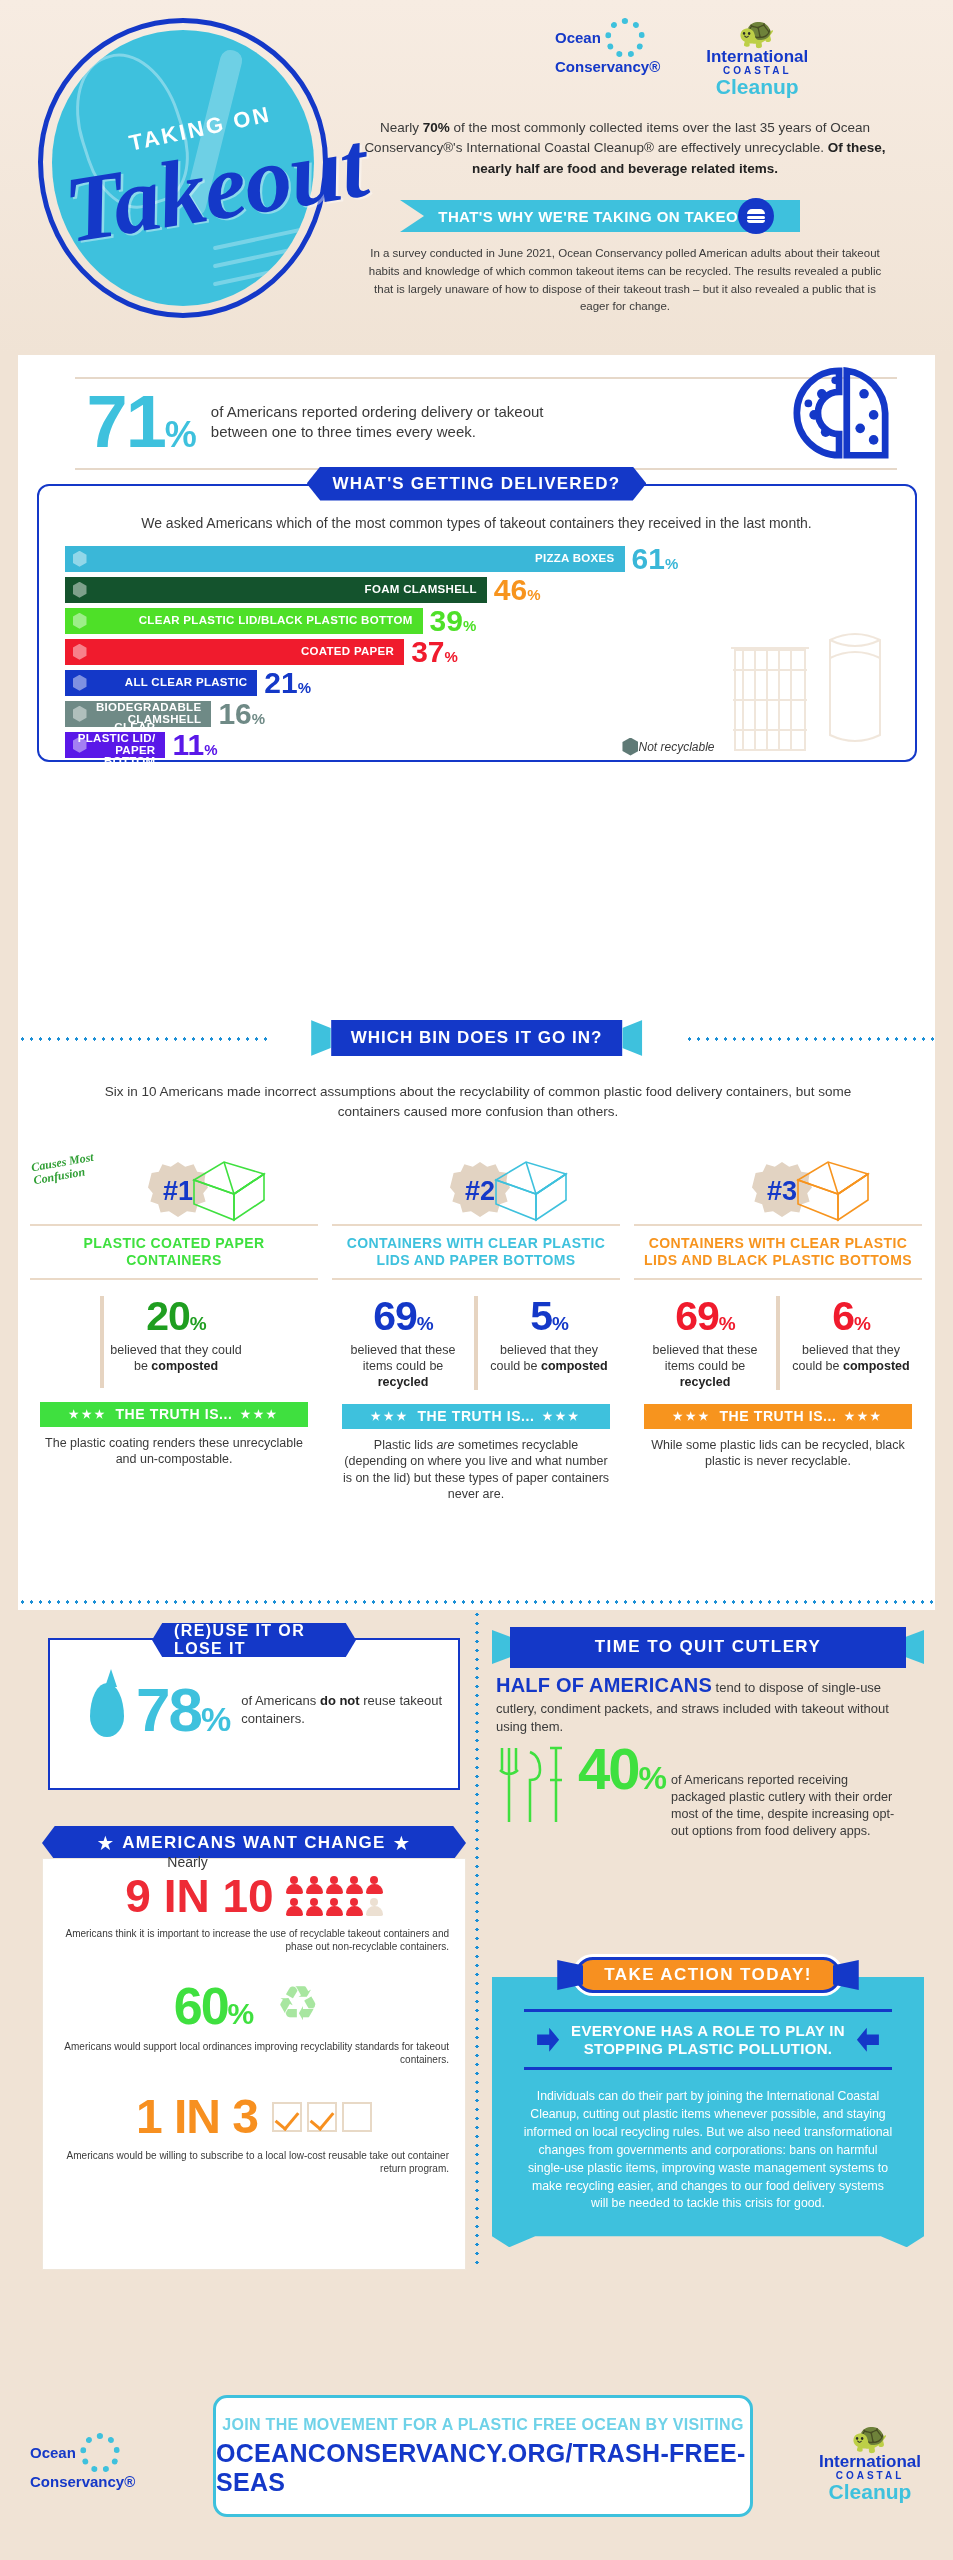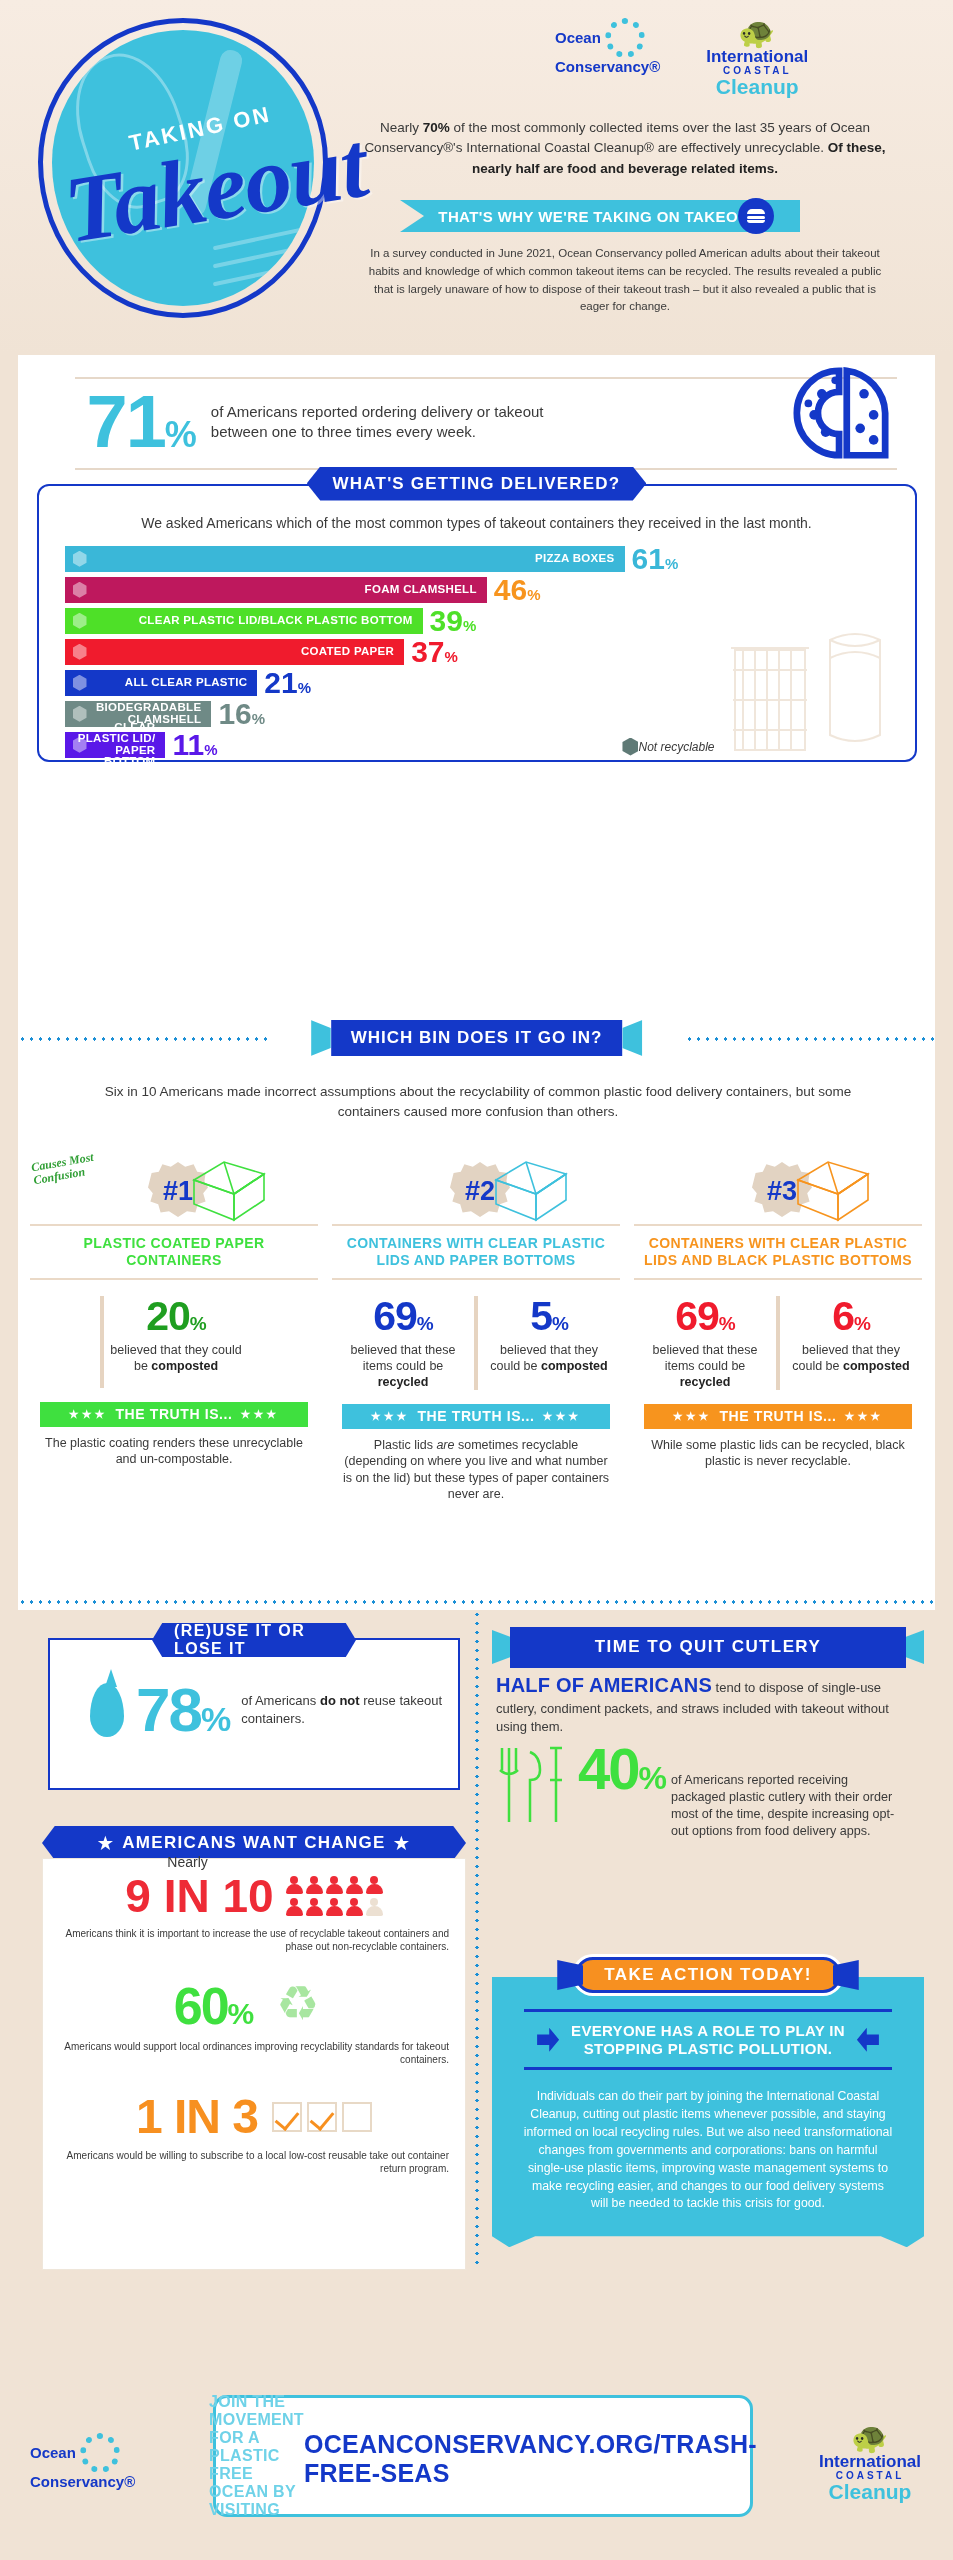--- a/index.html
+++ b/index.html
@@ -236,21 +236,21 @@
      margin:10px 6px 0; display:flex; align-items:center; justify-content:center; gap:12px; }
   .arrow-r, .arrow-l { width:22px; height:24px; background:#1438c8; }
   .arrow-r { clip-path: polygon(0 28%,55% 28%,55% 0,100% 50%,55% 100%,55% 72%,0 72%); }
   .arrow-l { clip-path: polygon(100% 28%,45% 28%,45% 0,0 50%,45% 100%,45% 72%,100% 72%); }
   .role-txt { color:#fff; font-weight:700; font-size:15px; line-height:1.18; text-align:center; letter-spacing:.3px; }
   .action-body { color:#fff; font-size:12.3px; line-height:1.45; text-align:center; padding:18px 4px 0; }
 
   
   .footer { position:absolute; left:0; top:2395px; width:953px; height:165px; }
   .join-box { position:absolute; left:213px; top:0; width:540px; height:122px; background:#fff;
-     border:3px solid #3ec1dd; border-radius:14px; display:flex; flex-direction:row;
+     border:3px solid #3ec1dd; border-radius:14px; display:flex; flex-direction:column;
      align-items:center; justify-content:center; }
   .join-top { color:#6fd2e8; font-weight:700; font-size:16px; letter-spacing:.3px; }
   .join-url { color:#1438c8; font-weight:700; font-size:25px; letter-spacing:.3px; margin-top:5px; }
   .f-oc { position:absolute; left:30px; top:38px; }
   .f-icc { position:absolute; right:32px; top:28px; text-align:center; }
 </style>
 </head>
 <body>
 
 <div class="page">
@@ -336,21 +336,21 @@
         <div class="ask-txt">We asked Americans which of the most common types of takeout containers they received in the last month.</div>
         <div class="bars" id="bars">
             <div class="bar-row">
               <div class="bar" style="width: 560px; background: rgb(58, 183, 216);">
                 <span class="hexdot"></span>
                 <span>PIZZA BOXES</span>
               </div>
               <div class="bar-val" style="color: rgb(58, 183, 216);">61<small>%</small></div>
             </div>
             <div class="bar-row">
-              <div class="bar" style="width: 422.295px; background: #be185d;">
+              <div class="bar" style="width: 422.295px; background: #14532d;">
                 <span class="hexdot"></span>
                 <span>FOAM CLAMSHELL</span>
               </div>
               <div class="bar-val" style="color: rgb(247, 148, 30);">46<small>%</small></div>
             </div>
             <div class="bar-row">
               <div class="bar" style="width: 358.033px; background: rgb(78, 224, 40);">
                 <span class="hexdot"></span>
                 <span>CLEAR PLASTIC LID/BLACK PLASTIC BOTTOM</span>
               </div>

